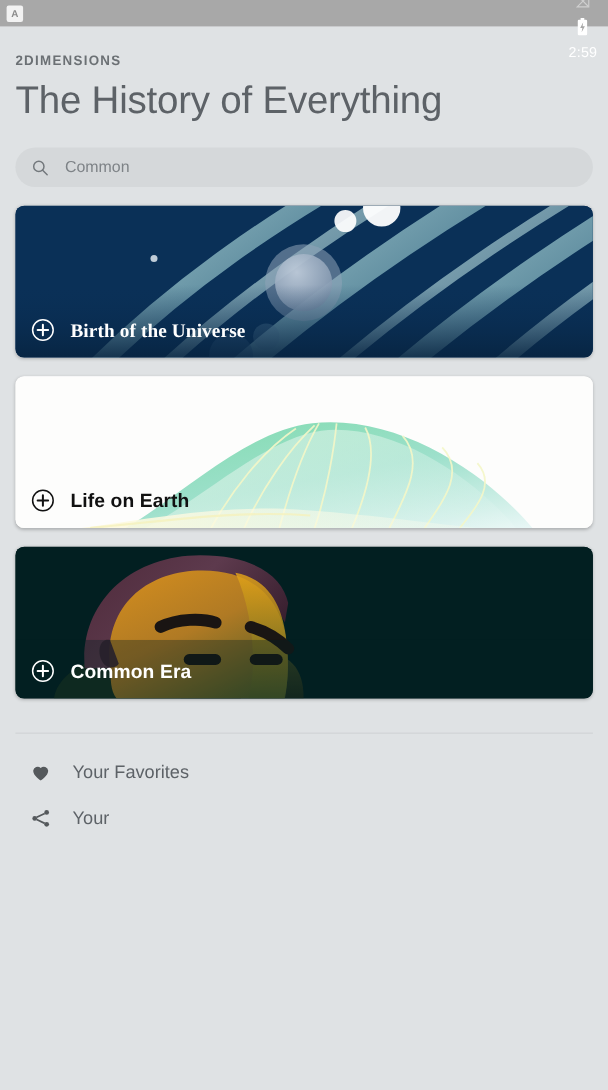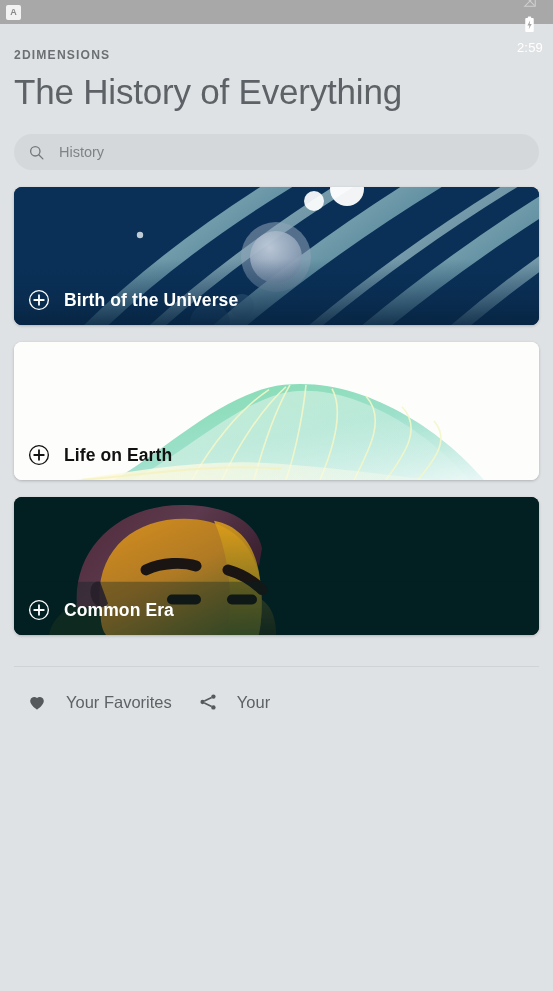--- a/index.html
+++ b/index.html
@@ -88,41 +88,41 @@
     z-index:6;
   }
   .card-label .name {
     font-size:17.5px;
     font-weight:bold;
     letter-spacing:.1px;
   }
   .plus { width:22px; height:22px; display:block; }
 
   
-  .card-universe { background:#0a3057; }
+  .card-universe { background:#0a3057;font-family:Liberation Serif, serif; }
   .card-universe .card-label .name { color:#ffffff; }
   .uni-svg { position:absolute; inset:0; width:100%; height:100%; }
 
   
   .card-earth { background:#fdfdfc; }
   .card-earth .card-label .name { color:#111111;text-align:right; }
   .earth-svg { position:absolute; inset:0; width:100%; height:100%; }
 
   
   .card-era { background:#021f21; }
   .card-era .card-label .name { color:#ffffff; }
   .era-svg { position:absolute; inset:0; width:100%; height:100%; }
 
   
   .divider {
     margin:31px 0 0 0;
     height:1px;
     background:#cfd3d5;
   }
-  .menu { margin-top:14px; display:flex; }
+  .menu { margin-top:14px; display:flex; flex-direction:column; }
   .menu-item {
     display:flex; align-items:center;
     gap:19px;
     padding:11px 13px;
   }
   .menu-item .mlabel {
     font-size:16.5px;
     color:#5d6267;
   }
   .micon { width:20px; height:20px; display:block; fill:#55595c; }
@@ -156,21 +156,21 @@
 <div class="page">
 
   <div class="brand">2DIMENSIONS</div>
   <h1 class="title">The History of Everything</h1>
 
   <div class="search">
     <svg class="icon-search" viewBox="0 0 24 24">
       <circle cx="10.3" cy="10.3" r="6.6" fill="none" stroke="#73787c" stroke-width="1.9"></circle>
       <path d="M15.2 15.2 21 21" stroke="#73787c" stroke-width="1.9" stroke-linecap="round"></path>
     </svg>
-    <span class="search-placeholder">History</span>
+    <span class="search-placeholder">Common</span>
   </div>
 
   <div class="cards">
 
     <div class="card card-universe">
       <svg class="uni-svg" viewBox="0 0 525 138" preserveAspectRatio="none">
         <defs>
           <linearGradient id="bandA" x1="0" y1="0" x2="1" y2="1">
             <stop offset="0" stop-color="#bfe0e2" stop-opacity=".95"></stop>
             <stop offset="1" stop-color="#4e8b9c" stop-opacity=".55"></stop>

